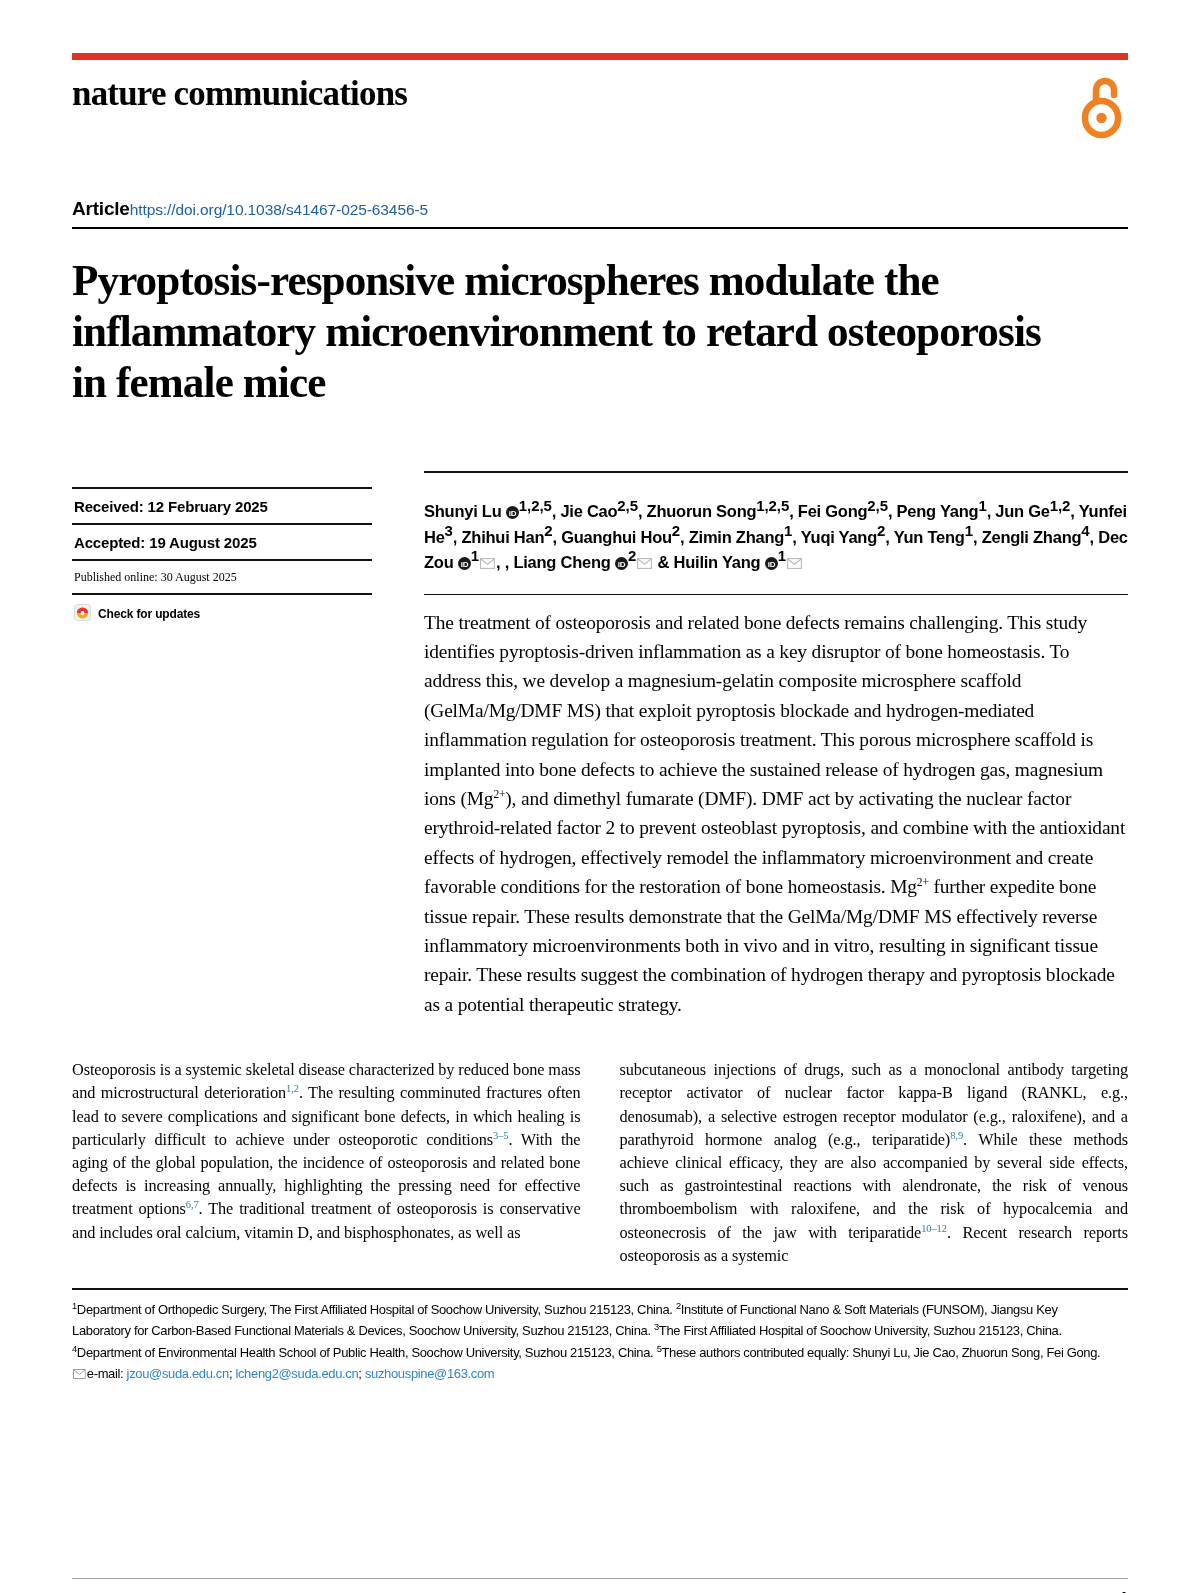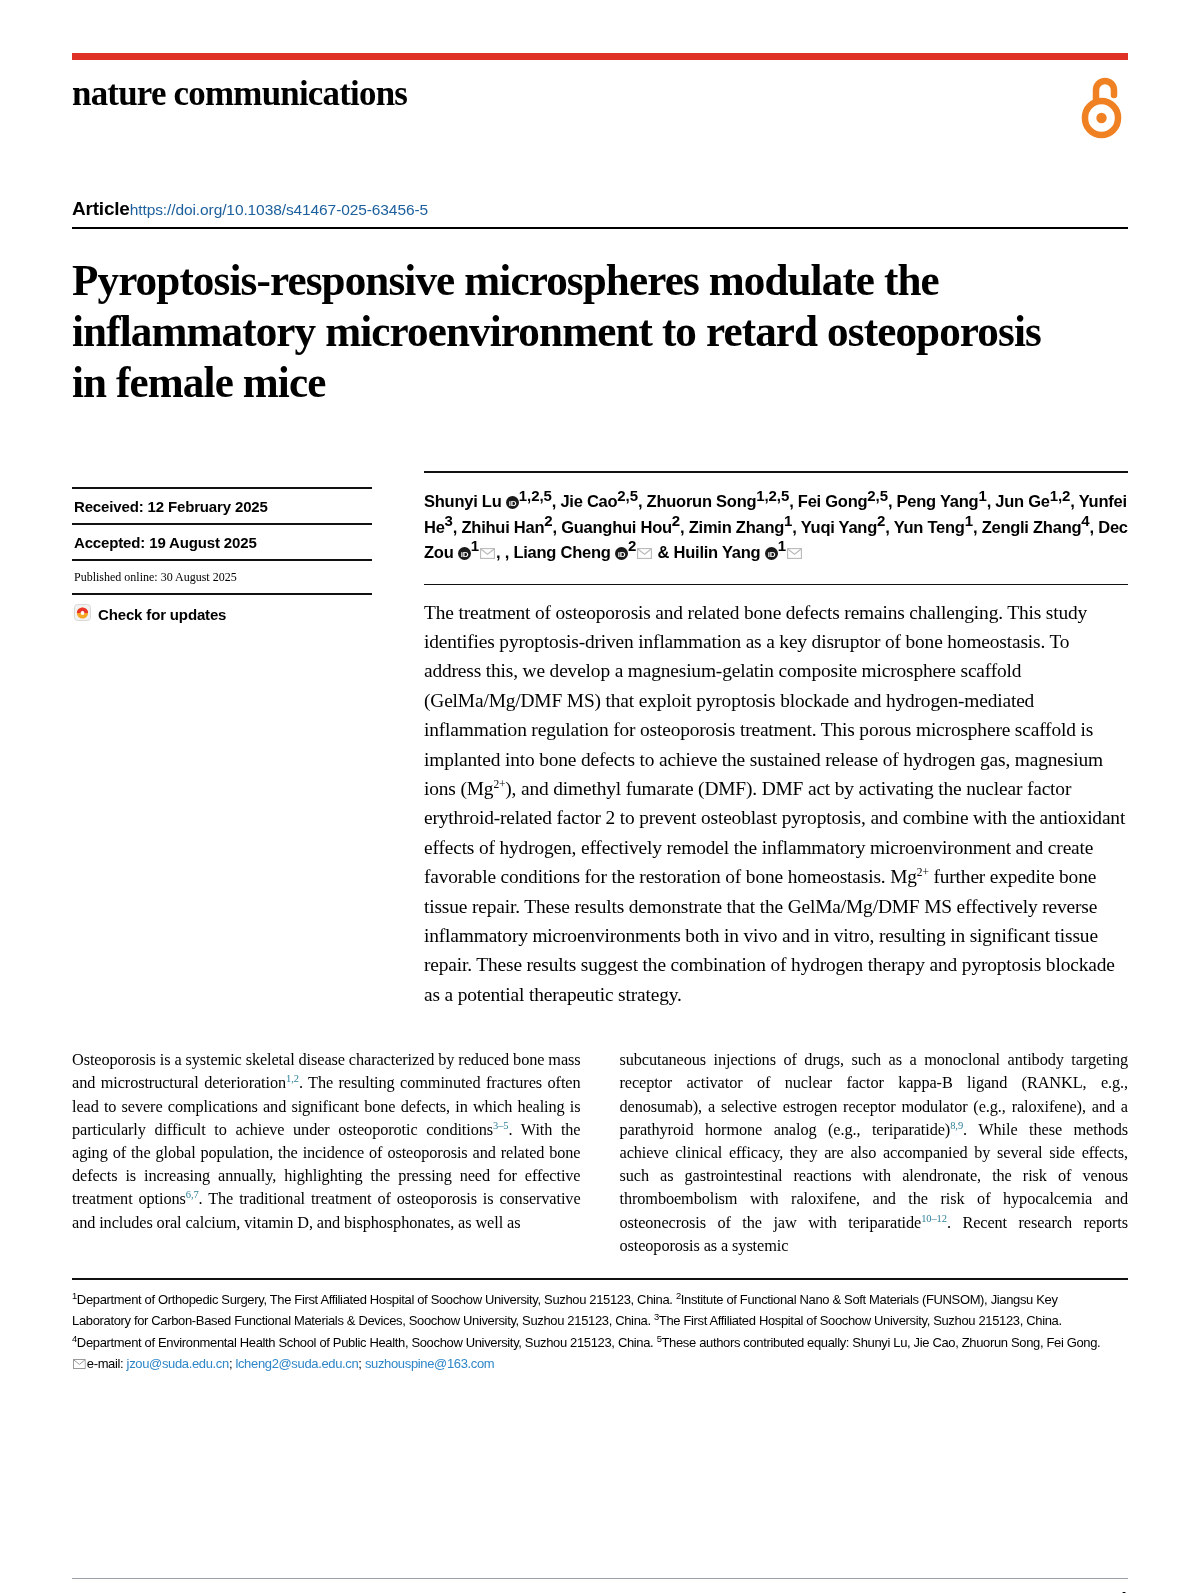--- a/index.html
+++ b/index.html
@@ -113,35 +113,35 @@
     font-family: "Liberation Serif", serif;
     font-weight: 400;
     font-size: 12px;
     letter-spacing: 0;
   }
   .crossmark {
     display: flex;
     align-items: center;
     gap: 7px;
     padding: 9px 0 0 2px;
-    font-size: 15px;
+    font-size: 12px;
     font-weight: 700;
     letter-spacing: -0.15px;
   }
 
   .abstract-col {
     flex: 1 1 auto;
     min-width: 0;
   }
   .authors {
     font-size: 16.5px;
     font-weight: 700;
     line-height: 1.52;
     letter-spacing: -0.25px;
-    padding-top: 16px;
+    padding-top: 26px;
   }
   .authors sup {
     font-size: 15px;
     font-weight: 700;
     vertical-align: super;
     line-height: 0;
     letter-spacing: -0.1px;
     margin-top: 36px;
   }
   .abstract-rule {

